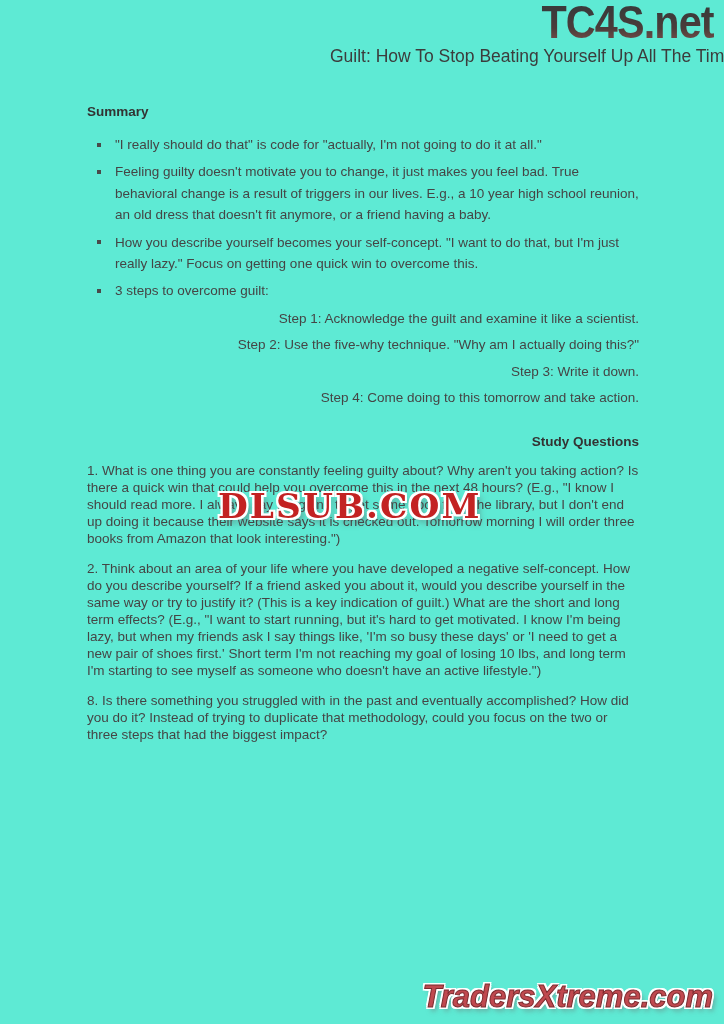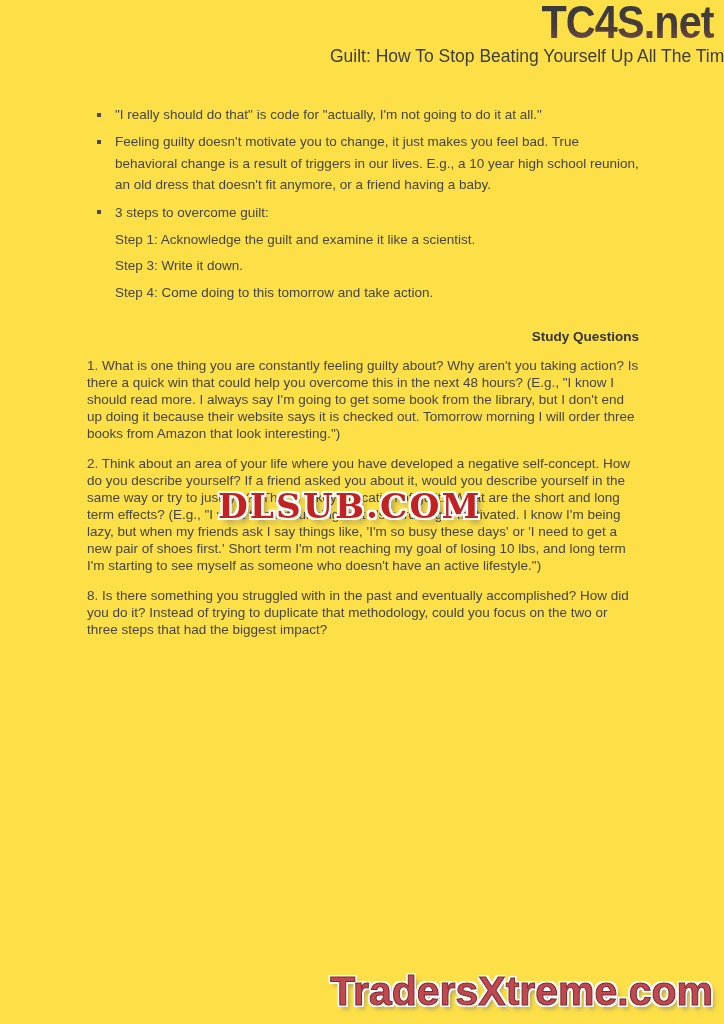--- a/index.html
+++ b/index.html
@@ -1,21 +1,21 @@
 <!DOCTYPE html>
 <html><head>
 <meta charset="utf-8">
 <style>
   * { margin: 0; padding: 0; box-sizing: border-box; }
   html, body { background: #ffffff; }
   .page {
     position: relative;
     width: 724px;
     height: 1024px;
-    background: #fde047;
+    background: #5eead4;
     overflow: hidden;
     font-family: "Liberation Sans", sans-serif;
   }
 
   
   .tc4s-logo {
     position: absolute;
     top: -6px;
     right: 10px;
     font-size: 47px;
@@ -68,21 +68,21 @@
   }
   ul.bullets li .marker {
     position: absolute;
     left: 10px;
     top: 8.5px;
     width: 4px;
     height: 4px;
     background: #4a4a4a;
   }
   .steps { padding-left: 28px; margin-top: 0; }
-  .steps p { margin: 0 0 5px 0; line-height: 21.4px; }
+  .steps p { margin: 0 0 5px 0; line-height: 21.4px; text-align: right; }
   h2.sq-heading { margin-top: 26px; margin-bottom: 12px; text-align: right; }
   p.q { line-height: 17px; margin: 0 0 13px 0; }
 
   
   .dlsub {
     position: absolute;
     left: 218px;
     top: 487px;
     font-family: "DejaVu Serif", serif;
     font-weight: bold;
@@ -98,66 +98,70 @@
        0   -2px 0 #ffffff, 0    2px 0 #ffffff,
       -2px  0   0 #ffffff, 2px  0   0 #ffffff,
        4px  5px 6px rgba(90,90,90,0.55);
   }
 
   
   .tx-logo {
     position: absolute;
     right: 11px;
     bottom: 9px;
-    font-size: 41px;
+    font-size: 31px;
     font-weight: bold;
     letter-spacing: 0px;
     color: #c0494f;
     -webkit-text-stroke: 1px #7c2a2e;
     white-space: nowrap;
     text-shadow:
       -2px -2px 0 #ffffff, 2px -2px 0 #ffffff,
       -2px  2px 0 #ffffff, 2px  2px 0 #ffffff,
        0   -2px 0 #ffffff, 0    2px 0 #ffffff,
       -2px  0   0 #ffffff, 2px  0   0 #ffffff,
        3px  4px 5px rgba(110,110,110,0.6);
+    font-style: italic;
   }
 </style>
 </head>
 <body>
 
 <div class="page">
 
   <div class="tc4s-logo">TC4S.net</div>
 
   <h1 class="title">Guilt: How To Stop Beating Yourself Up All The Time</h1>
 
   <div class="content">
 
+    <h2>Summary</h2>
 
     <ul class="bullets">
       <li>
         <span class="marker"></span>
         <span>"I really should do that" is code for "actually, I'm not going to do it at all."</span>
       </li>
       <li>
         <span class="marker"></span>
         <span>Feeling guilty doesn't motivate you to change, it just makes you feel bad. True behavioral change is a result of triggers in our lives. E.g., a 10 year high school reunion, an old dress that doesn't fit anymore, or a friend having a baby.</span>
       </li>
       <li>
         <span class="marker"></span>
+        <span>How you describe yourself becomes your self-concept. "I want to do that, but I'm just really lazy." Focus on getting one quick win to overcome this.</span>
       </li>
       <li>
         <span class="marker"></span>
         <span>3 steps to overcome guilt:</span>
       </li>
     </ul>
 
     <div class="steps">
       <p>Step 1: Acknowledge the guilt and examine it like a scientist.</p>
+      <p>Step 2: Use the five-why technique. "Why am I actually doing this?"</p>
       <p>Step 3: Write it down.</p>
       <p>Step 4: Come doing to this tomorrow and take action.</p>
     </div>
 
     <h2 class="sq-heading">Study Questions</h2>
 
     <p class="q">1. What is one thing you are constantly feeling guilty about? Why aren't you taking action? Is there a quick win that could help you overcome this in the next 48 hours? (E.g., "I know I should read more. I always say I'm going to get some book from the library, but I don't end up doing it because their website says it is checked out. Tomorrow morning I will order three books from Amazon that look interesting.")</p>
     <p class="q">2. Think about an area of your life where you have developed a negative self-concept. How do you describe yourself? If a friend asked you about it, would you describe yourself in the same way or try to justify it? (This is a key indication of guilt.) What are the short and long term effects? (E.g., "I want to start running, but it's hard to get motivated. I know I'm being lazy, but when my friends ask I say things like, 'I'm so busy these days' or 'I need to get a new pair of shoes first.' Short term I'm not reaching my goal of losing 10 lbs, and long term I'm starting to see myself as someone who doesn't have an active lifestyle.")</p>
     <p class="q">8. Is there something you struggled with in the past and eventually accomplished? How did you do it? Instead of trying to duplicate that methodology, could you focus on the two or three steps that had the biggest impact?</p>
 

